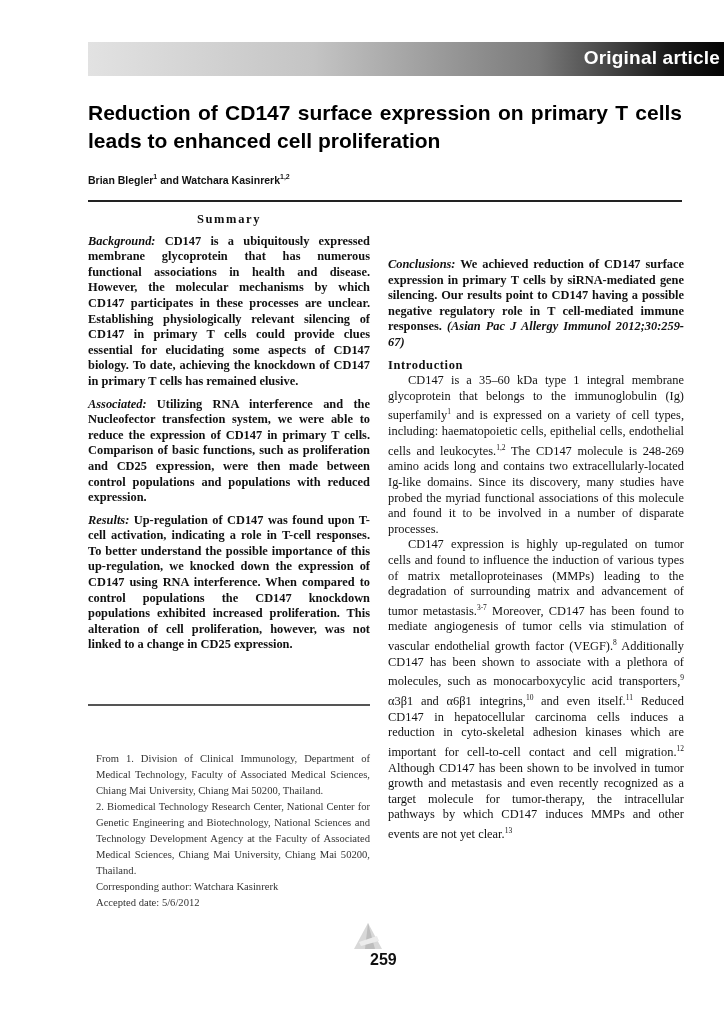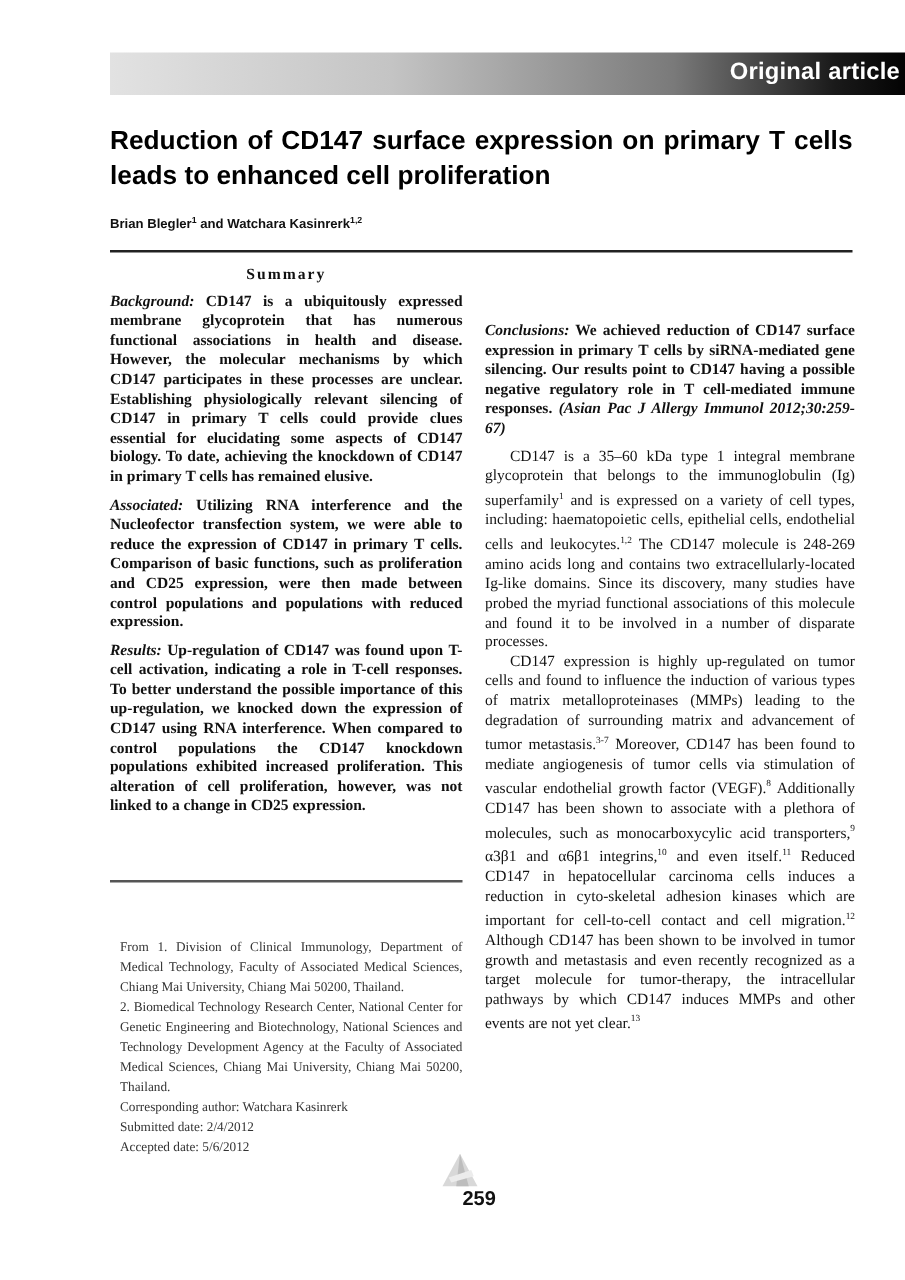--- a/index.html
+++ b/index.html
@@ -73,27 +73,27 @@
   <p class="abs-para"><span class="lead">Associated:</span><span> Utilizing RNA interference and the Nucleofector transfection system, we were able to reduce the expression of CD147 in primary T cells. Comparison of basic functions, such as proliferation and CD25 expression, were then made between control populations and populations with reduced expression.</span></p>
   <p class="abs-para"><span class="lead">Results:</span><span> Up-regulation of CD147 was found upon T-cell activation, indicating a role in T-cell responses. To better understand the possible importance of this up-regulation, we knocked down the expression of CD147 using RNA interference.  When compared to control populations the CD147 knockdown populations exhibited increased proliferation. This alteration of cell proliferation, however, was not linked to a change in CD25 expression.</span></p>
 </div>
 
 <div class="rule-bottom"></div>
 
 <div class="affil">
   <p>From 1. Division of Clinical Immunology, Department of Medical Technology, Faculty of Associated Medical Sciences, Chiang Mai University, Chiang Mai 50200, Thailand.</p>
   <p>2. Biomedical Technology Research Center, National Center for Genetic Engineering and Biotechnology, National Sciences and Technology Development Agency at the Faculty of Associated Medical Sciences, Chiang Mai University, Chiang Mai 50200, Thailand.</p>
   <p>Corresponding author: Watchara Kasinrerk</p>
-  <p>Submitted date: 2/4/2012</p>
   <p>Accepted date: 5/6/2012</p>
 </div>
 
 <div class="col right-col">
   <p class="abs-para"><span class="lead">Conclusions:</span><span> We achieved reduction of CD147 surface expression in primary T cells by siRNA-mediated gene silencing. Our results point to CD147 having a possible negative regulatory role in T cell-mediated immune responses. </span><span class="cite">(Asian Pac J Allergy Immunol 2012;30:259-67)</span></p>
 
+  <div class="intro-heading">Introduction</div>
   <p class="body-para"><span>CD147 is a 35–60 kDa type 1 integral membrane glycoprotein that belongs to the immunoglobulin (Ig) superfamily</span><sup>1</sup><span> and is expressed on a variety of cell types, including: haematopoietic cells, epithelial cells, endothelial cells and leukocytes.</span><sup>1,2</sup><span>  The CD147 molecule is 248-269 amino acids long and contains two extracellularly-located Ig-like domains. Since its discovery, many studies have probed the myriad functional associations of this molecule and found it to be involved in a number of disparate processes.</span></p>
   <p class="body-para"><span>CD147 expression is highly up-regulated on tumor cells and found to influence the induction of various types of matrix metalloproteinases (MMPs) leading to the degradation of surrounding matrix and advancement of tumor metastasis.</span><sup>3-7</sup><span> Moreover, CD147 has been found to mediate angiogenesis of tumor cells via stimulation of vascular endothelial growth factor (VEGF).</span><sup>8</sup><span>  Additionally CD147 has been shown to associate with a plethora of molecules, such as monocarboxycylic acid transporters,</span><sup>9</sup><span> α3β1 and α6β1 integrins,</span><sup>10</sup><span> and even itself.</span><sup>11</sup><span> Reduced CD147 in hepatocellular carcinoma cells induces a reduction in cyto-skeletal adhesion kinases which are important for cell-to-cell contact and cell migration.</span><sup>12</sup><span> Although CD147 has been shown to be involved in tumor growth and metastasis and even recently recognized as a target molecule for tumor-therapy, the intracellular pathways by which CD147 induces MMPs and other events are not yet clear.</span><sup>13</sup></p>
 </div>
 
 <svg class="logo" viewBox="0 0 30 28">
   <polygon points="15,1 29,27 1,27" fill="#d8d8d8"></polygon>
   <polygon points="15,1 22,27 12,27" fill="#bdbdbd"></polygon>
   <polygon points="6,20 24,14 26,19 8,24" fill="#ececec"></polygon>
 </svg>
 <div class="page-num">259</div>

